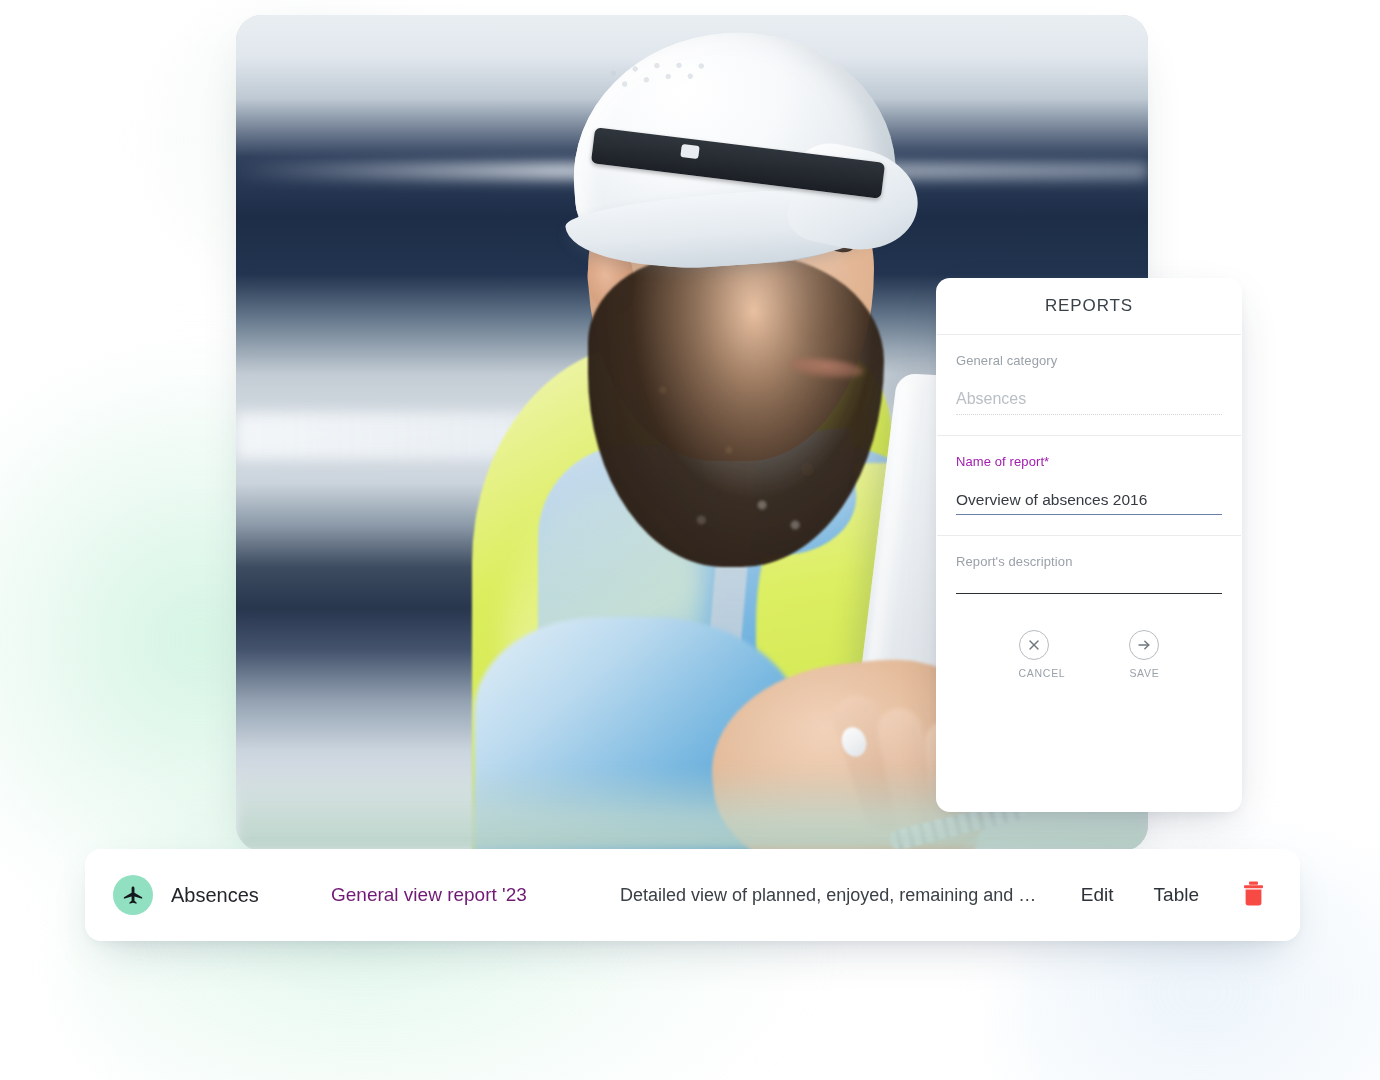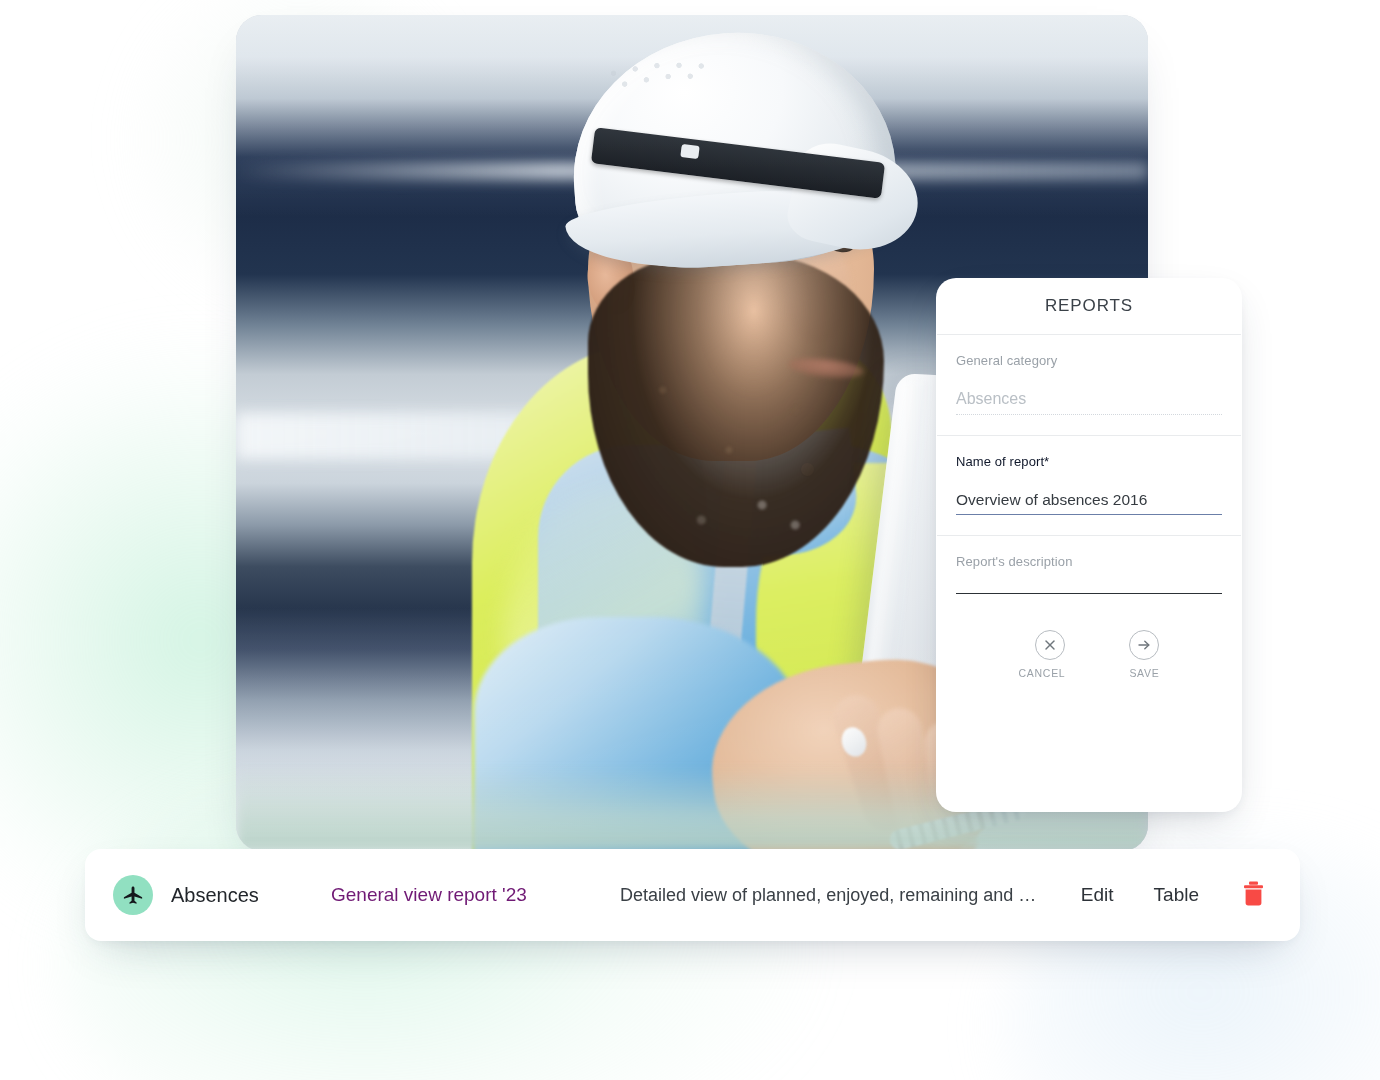--- a/index.html
+++ b/index.html
@@ -423,21 +423,21 @@
     position: absolute; inset: 0;
     background: linear-gradient(180deg, rgba(255,255,255,0.06) 0%, rgba(255,255,255,0.0) 25%, rgba(255,255,255,0.0) 70%, rgba(255,255,255,0.10) 100%);
   }
 
   
   .reports-card {
     position: absolute;
     left: 936px; top: 278px;
     width: 306px; height: 534px;
     background: #ffffff;
-    border-radius: 20px;
+    border-radius: 14px;
     box-shadow: 0 16px 44px -14px rgba(36, 53, 74, 0.24),
                 0 4px 14px -6px rgba(36, 53, 74, 0.12);
     overflow: hidden;
   }
   .card-title {
     height: 56px;
     display: flex;
     align-items: center;
     justify-content: center;
     font-size: 17px;
@@ -450,21 +450,21 @@
     background: #e9ebed;
     margin: 0 1px;
   }
   .field-block { padding: 18px 20px 20px 20px; }
   .field-label {
     font-size: 13px;
     color: #9aa1a8;
     margin-bottom: 22px;
     letter-spacing: 0.1px;
   }
-  .field-label.accent { color: #0f172a; }
+  .field-label.accent { color: #a21caf; }
   .field-value-dotted {
     font-size: 16px;
     color: #b9bfc5;
     padding-bottom: 6px;
     border-bottom: 1px dotted #d3d8dd;
   }
   .field-value-solid {
     font-size: 15.5px;
     color: #353b41;
     padding-bottom: 5px;
@@ -481,21 +481,21 @@
     background: #2c3136;
     margin: 24px 0 0 0;
   }
 
   .card-actions {
     display: flex;
     justify-content: center;
     gap: 64px;
     padding: 16px 0 18px 0;
   }
-  .action { display: flex; flex-direction: column; align-items: flex-end; gap: 7px; cursor: pointer; }
+  .action { display: flex; flex-direction: column; align-items: flex-start; gap: 7px; cursor: pointer; }
   .action-circle {
     width: 30px; height: 30px;
     border: 1.3px solid #b7bcc1;
     border-radius: 50%;
     display: flex; align-items: center; justify-content: center;
     color: #6f767c;
   }
   .action-label {
     font-size: 10.5px;
     letter-spacing: 0.7px;

